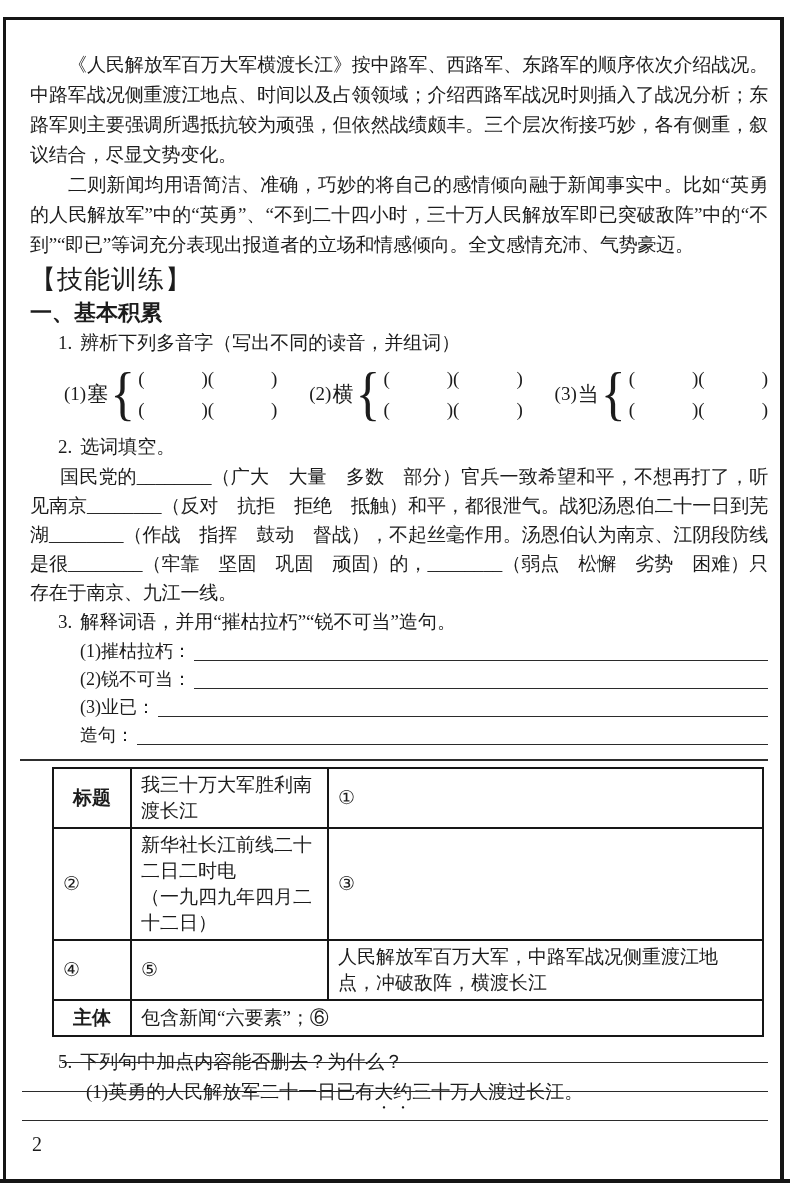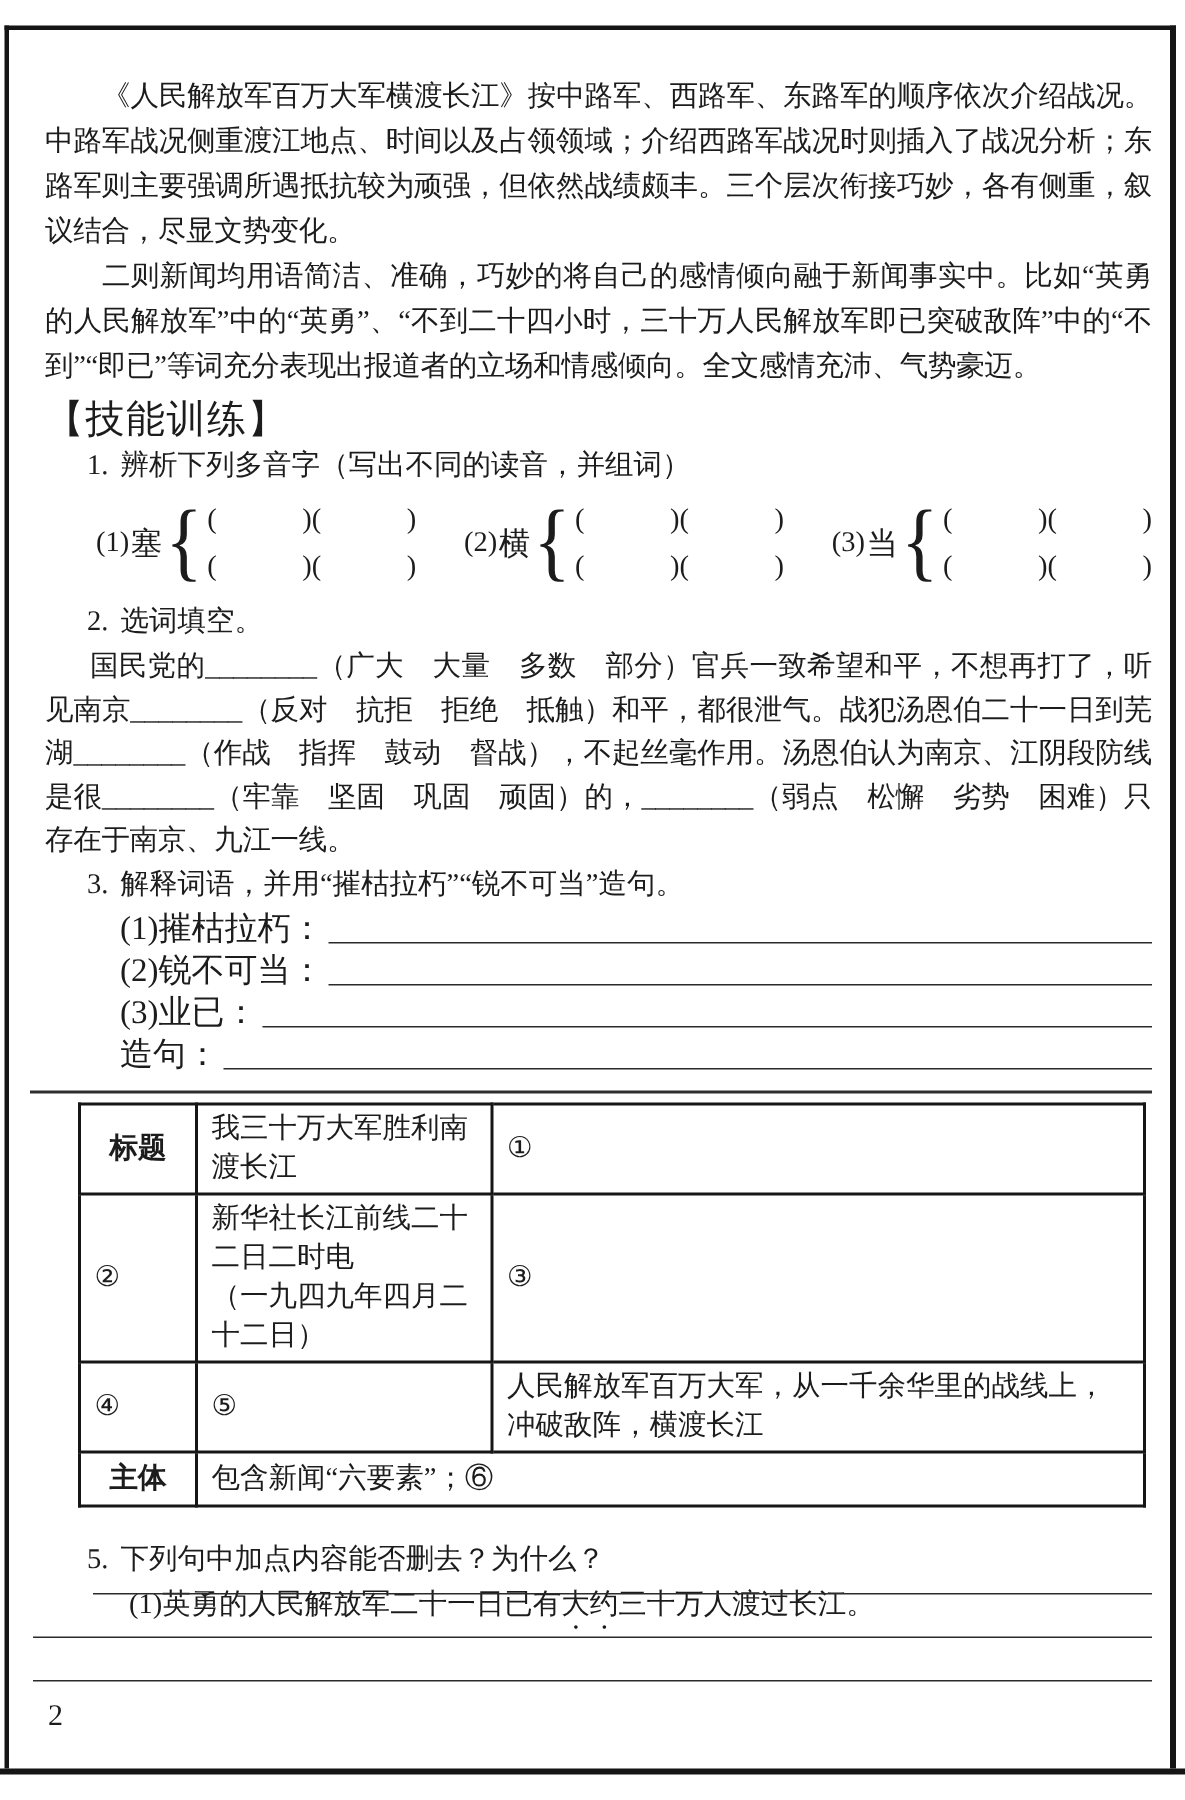--- a/index.html
+++ b/index.html
@@ -56,33 +56,33 @@
   .paren-col { display:flex; flex-direction:column; row-gap:9px; }
   .paren-row { white-space:pre; font-size:19px; line-height:22px; }
   
   .q2-body {
     font-size:19px; line-height:29px; text-align:justify;
     text-indent:30px; letter-spacing:-0.2px;
   }
   
   .sub-item {
     display:flex; 
-    padding-left:50px; font-size:22px; line-height:28px;font-family:Liberation Serif, serif;
+    padding-left:50px; font-size:18px; line-height:28px;font-family:Liberation Serif, serif;
   }
   .sub-item .term { white-space:nowrap; }
   .fill-rule {
     flex:1; border-bottom:1.5px solid #2b2b2b;
     margin:0 0 4px 3px; min-width:30px;
   }
   .divider {
     border-top:2px solid #2e2e2e; margin:10px 0 4px -10px;
   }
   
   table.reading-table {
-    border-collapse:collapse; margin:6px 0 20px 22px;
+    border-collapse:collapse; margin:6px 0 10px 22px;
     width:712px; font-size:19px; table-layout:fixed;
   }
   table.reading-table td {
     border:2px solid #161616; padding:3px 9px; vertical-align:middle;
     line-height:26px;
   }
   .col1 { width:78px; }
   .col2 { width:197px; }
   .cell-center { text-align:center; }
   .cell-bold {
@@ -111,20 +111,21 @@
 
 <div class="page-frame"></div>
 
 <div class="content">
 
   <p class="para first">《人民解放军百万大军横渡长江》按中路军、西路军、东路军的顺序依次介绍战况。中路军战况侧重渡江地点、时间以及占领领域；介绍西路军战况时则插入了战况分析；东路军则主要强调所遇抵抗较为顽强，但依然战绩颇丰。三个层次衔接巧妙，各有侧重，叙议结合，尽显文势变化。</p>
   <p class="para">二则新闻均用语简洁、准确，巧妙的将自己的感情倾向融于新闻事实中。比如“英勇的人民解放军”中的“英勇”、“不到二十四小时，三十万人民解放军即已突破敌阵”中的“不到”“即已”等词充分表现出报道者的立场和情感倾向。全文感情充沛、气势豪迈。</p>
 
   <div class="skill-heading">【技能训练】</div>
 
+  <div class="sec-heading">一、基本积累</div>
 
   <div class="q-line">
     <span class="q-label">1.</span><span>辨析下列多音字（写出不同的读音，并组词）</span>
   </div>
 
   <div class="q1-groups">
     <div class="poly-group">
       <span class="poly-num">(1)</span>
       <span class="poly-char">塞</span>
       <span class="brace">{</span>
@@ -192,21 +193,21 @@
       <td class="col1">②</td>
       <td class="col2">
         <div>新华社长江前线二十二日二时电</div>
         <div>（一九四九年四月二十二日）</div>
       </td>
       <td>③</td>
     </tr>
     <tr class="row-h3">
       <td class="col1">④</td>
       <td class="col2">⑤</td>
-      <td>人民解放军百万大军，从一千余华里的战线上，冲破敌阵，横渡长江</td>
+      <td>人民解放军百万大军，中路军战况侧重渡江地点，冲破敌阵，横渡长江</td>
     </tr>
     <tr class="row-h4">
       <td class="col1 cell-center cell-bold">主体</td>
       <td colspan="2">包含新闻“六要素”；⑥</td>
     </tr>
   </tbody>
     </table>
 
 
   <div class="q-line">

